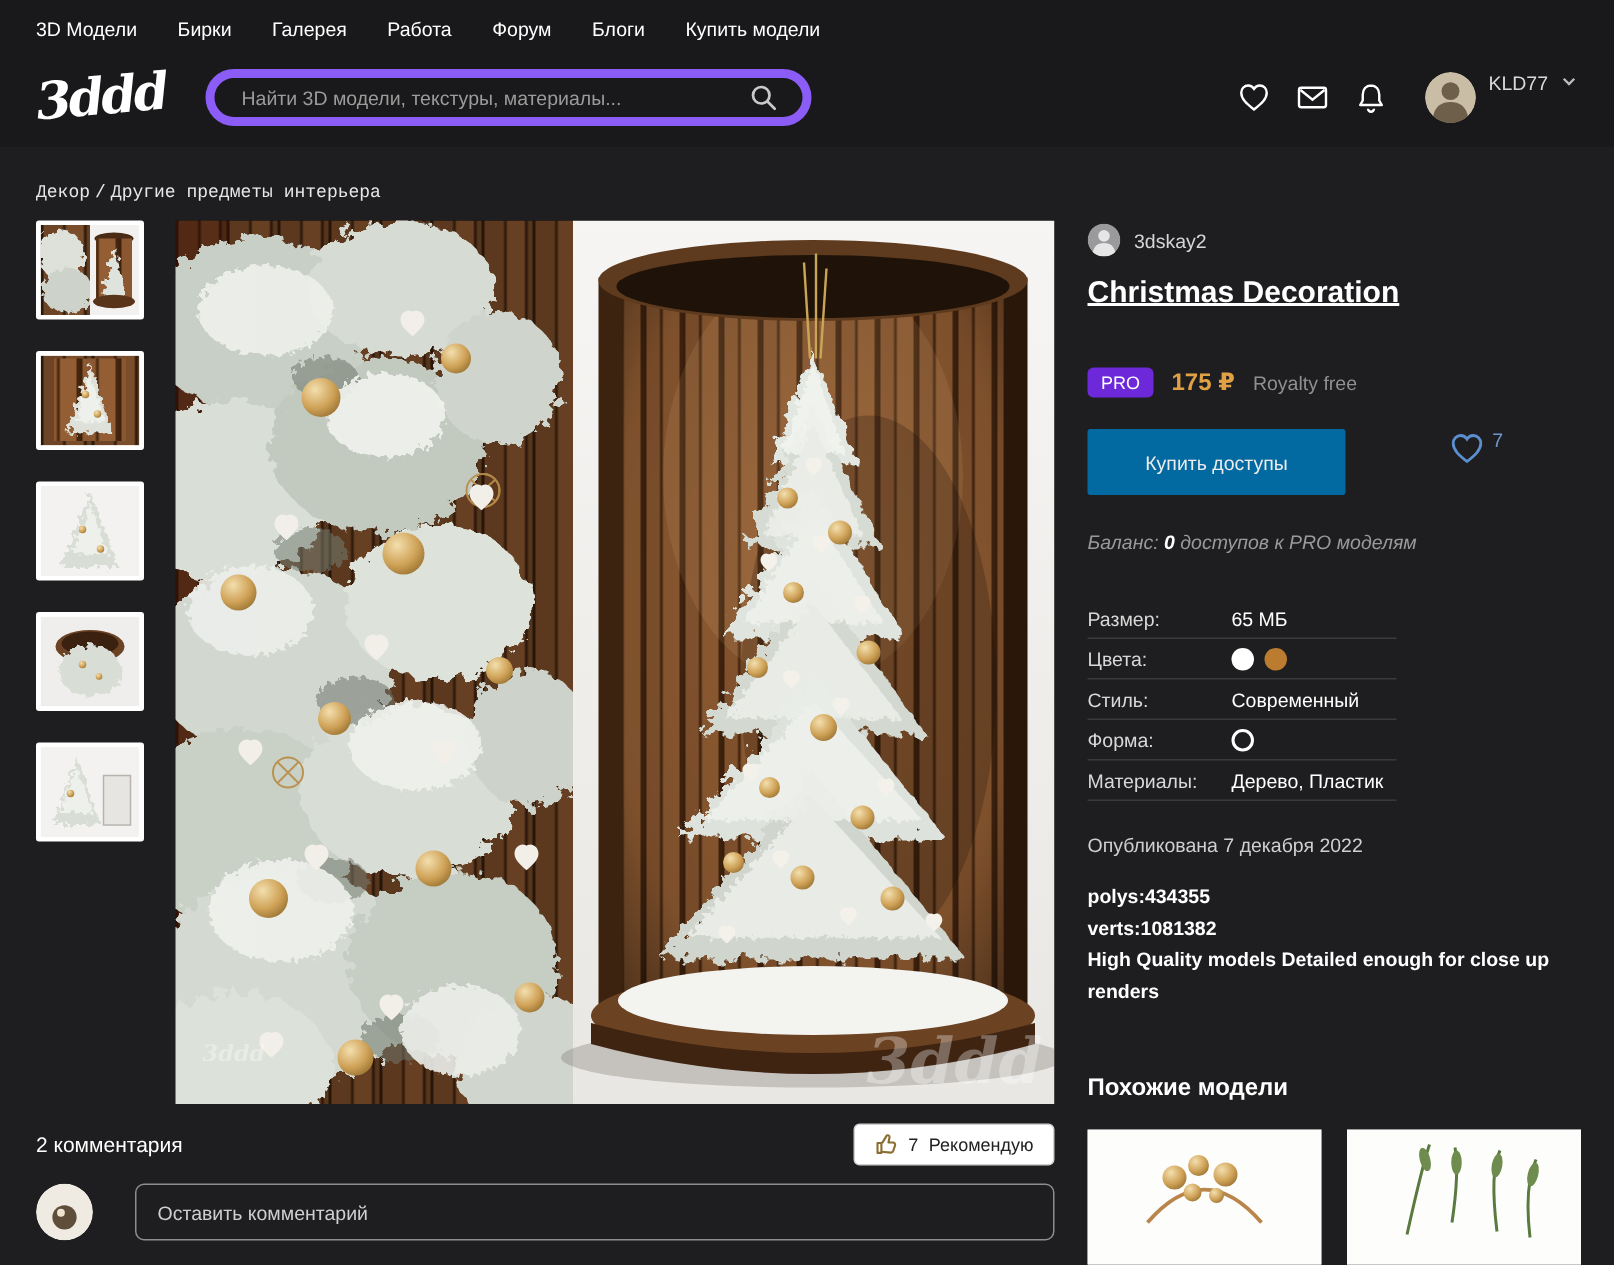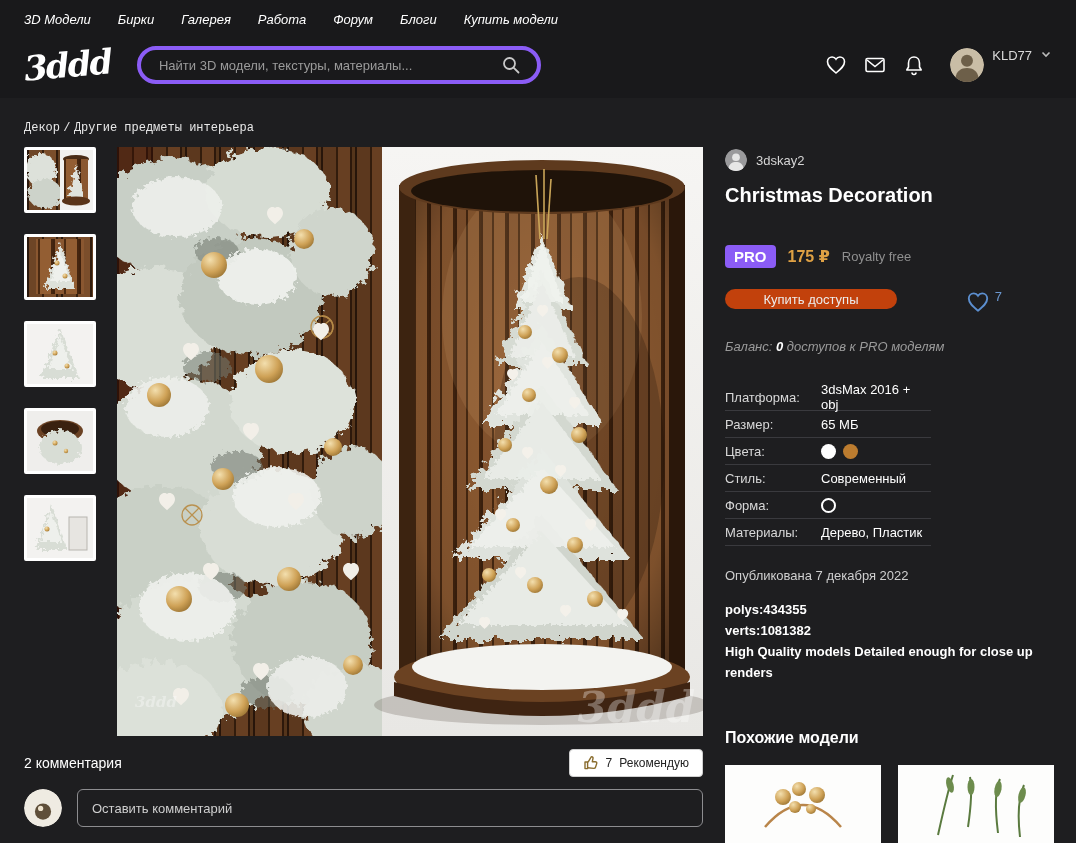--- a/index.html
+++ b/index.html
@@ -5,27 +5,27 @@
   * { box-sizing: border-box; }
   html,body { margin:0; padding:0; }
   body {
     width:1076px; height:843px; overflow:hidden;
     background:#1e1e20; color:#fff;
     font-family:"Liberation Sans","DejaVu Sans",sans-serif;
   }
   
   .header { background:#19191b; padding:0 24px; }
   .nav-row { display:flex; gap:27px; height:38px; align-items:center; }
-  .nav-link { font-size:13px; color:#fff; cursor:pointer; white-space:nowrap;font-style:italic; }
+  .nav-link { font-size:13px; color:#fff; cursor:pointer; white-space:nowrap; }
   .header-row { display:flex; align-items:center; height:60px; padding-bottom:6px; }
   .logo { font-family:"DejaVu Serif",serif; font-style:italic; font-weight:bold;
           font-size:34px; letter-spacing:-2px; line-height:1; margin-right:26px;
           display:inline-block; transform:rotate(-5deg); }
   .search { display:flex; align-items:center; width:404px; height:38px;
-            border:4px solid #8b5cf6; border-radius:19px; padding:0 14px 0 16px; }
+            border:6px solid #8b5cf6; border-radius:19px; padding:0 14px 0 16px; }
   .search input { flex:1; background:transparent; border:none; outline:none;
                   color:#ddd; font-size:13px; }
   .search input::placeholder { color:#9b9b9b; }
   .header-icons { display:flex; gap:15px; margin-left:auto; align-items:center; margin-right:24px; }
   .hicon { width:24px; height:24px; cursor:pointer; }
   .user { display:flex; align-items:flex-start; gap:8px; cursor:pointer; }
   .avatar-sm { width:34px; height:34px; border-radius:50%; overflow:hidden; }
   .user-name { font-size:13px; color:#d9d9d9; }
   
   .page { padding:22px 24px 0; }
@@ -38,38 +38,38 @@
   .thumb { width:72px; height:66px; border:3px solid #fff; border-radius:2px;
            background:#fff; cursor:pointer; overflow:hidden; }
   .thumb svg { display:block; }
   .main-image { width:586px; height:589px; background:#111; cursor:pointer; }
   
   .comments-head { display:flex; align-items:center; justify-content:space-between; margin-top:13px; }
   .comments-title { font-size:14px; color:#fff; }
   .recommend-btn { display:flex; align-items:center; gap:7px; background:#fff;
                    border:1px solid #d0d0d0; border-radius:4px; padding:5px 13px;
                    color:#222; font-size:12px; cursor:pointer; }
-  .comment-row { display:flex; gap:15px; margin-top:12px; align-items:center; }
+  .comment-row { display:flex; gap:28px; margin-top:12px; align-items:center; }
   .avatar-comment { width:38px; height:38px; border-radius:50%; overflow:hidden; flex:0 0 38px; }
   .comment-input { flex:1; height:38px; border:1px solid #8d8d90; border-radius:6px;
                    background:transparent; color:#ddd; padding:0 14px; font-size:13px; outline:none; }
   .comment-input::placeholder { color:#cfcfcf; }
   
   .right-panel { flex:1; padding-top:2px; }
   .author-row { display:flex; gap:9px; align-items:center; margin-bottom:13px; }
   .avatar-author { width:22px; height:22px; border-radius:50%; overflow:hidden; }
   .author-name { font-size:13px; color:#d5d5d5; cursor:pointer; }
-  .product-title { font-size:20px; font-weight:bold; margin:0 0 38px; }
+  .product-title { font-size:20px; font-weight:bold; margin:0 0 38px;text-decoration:underline; }
   .price-row { display:flex; align-items:center; gap:12px; margin-bottom:21px; }
-  .pro-badge { background:#8b5cf6; color:#fff; font-size:15px; font-weight:bold;
+  .pro-badge { background:#6d28d9; color:#fff; font-size:12px; font-weight:normal;
                padding:3px 9px; border-radius:4px; }
   .price { color:#dfa144; font-size:16px; font-weight:bold; }
   .license { color:#8f8f8f; font-size:13px; }
   .buy-row { display:flex; align-items:flex-start; margin-bottom:24px; }
-  .buy-btn { width:172px; height:20px; background:#c2410c; border:none; border-radius:15px;
+  .buy-btn { width:172px; height:44px; background:#0369a1; border:none; border-radius:2px;
              color:#ececec; font-size:13px; cursor:pointer; font-family:inherit; }
   .like-group { margin-left:auto; margin-right:52px; display:flex; gap:4px; align-items:flex-start; cursor:pointer; }
   .like-count { color:#6b97cf; font-size:13px; }
   .balance { font-size:13px; color:#9a9a9a; margin-bottom:30px;font-style:italic; }
   .balance .bal-val { color:#fff; font-weight:bold; }
   .spec-table { width:206px; }
   .spec-row { display:flex; height:27px; align-items:center; border-bottom:1px solid #3a3a3e; font-size:13px; }
   .spec-label { width:96px; color:#d8d8d8; flex:0 0 96px; }
   .spec-value { color:#fff; }
   .swatch { width:15px; height:15px; border-radius:50%; display:inline-block; margin-right:7px; }
@@ -451,24 +451,20 @@
       </div>
 
       <div class="balance">
         <span>Баланс:</span>
         <span class="bal-val">0</span>
         <span>доступов к PRO моделям</span>
       </div>
 
       <div class="spec-table">
         <div class="spec-row">
-          <span class="spec-label">Платформа:</span>
-          <span class="spec-value">3dsMax 2016 + obj</span>
-        </div>
-        <div class="spec-row">
           <span class="spec-label">Размер:</span>
           <span class="spec-value">65 МБ</span>
         </div>
         <div class="spec-row">
           <span class="spec-label">Цвета:</span>
           <span class="swatch" style="background-color: rgb(255, 255, 255);"></span>
           <span class="swatch" style="background-color: rgb(188, 124, 47);"></span>
         </div>
         <div class="spec-row">
           <span class="spec-label">Стиль:</span>

